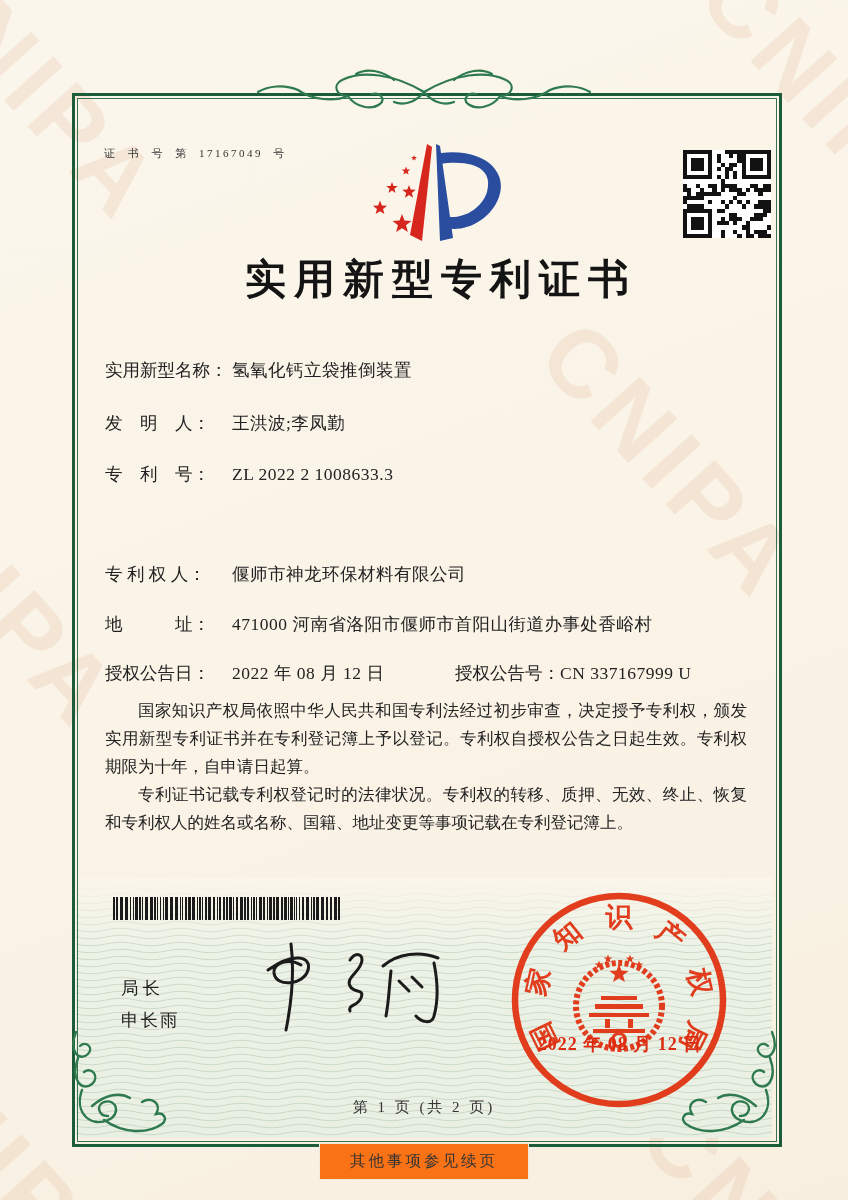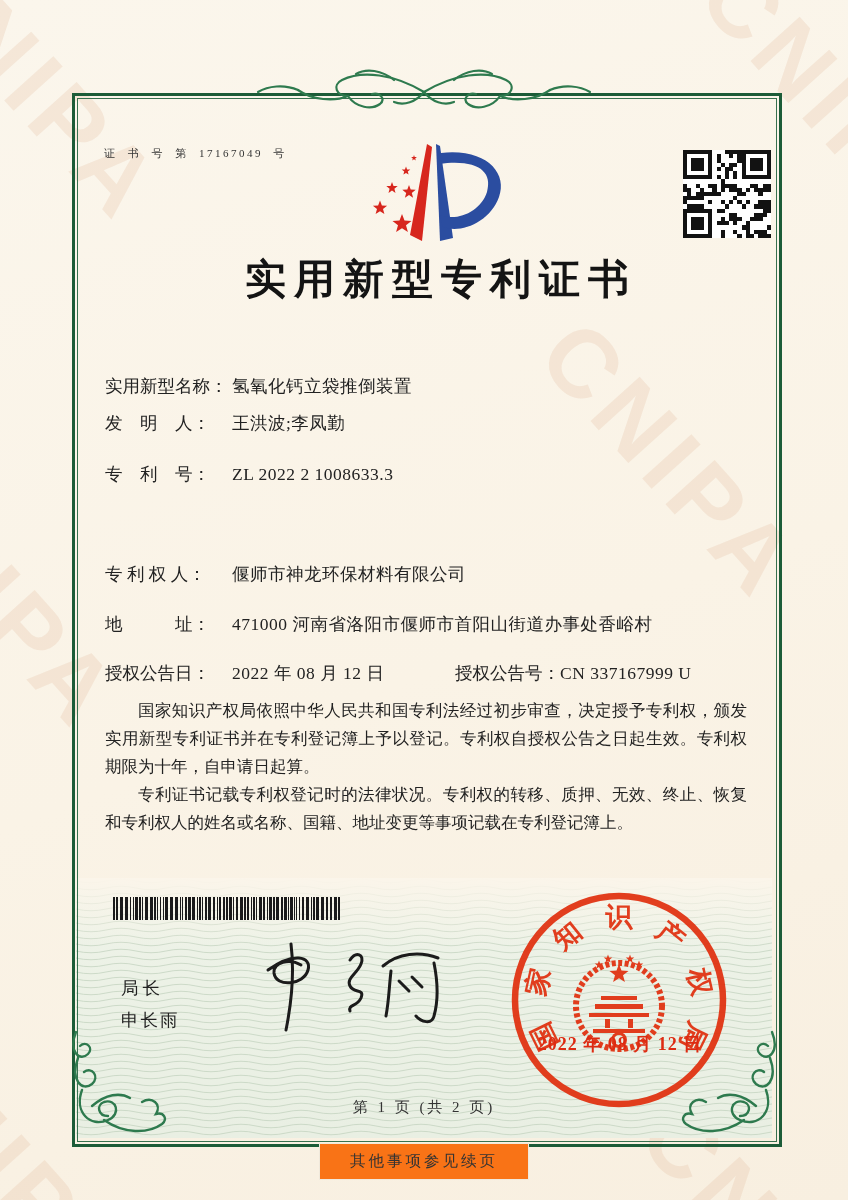--- a/index.html
+++ b/index.html
@@ -376,21 +376,21 @@
       <rect x="13" y="20" width="1" height="1" fill="#121212"></rect>
       <rect x="15" y="20" width="1" height="1" fill="#121212"></rect>
       <rect x="16" y="20" width="1" height="1" fill="#121212"></rect>
       <rect x="18" y="20" width="1" height="1" fill="#121212"></rect>
       <rect x="19" y="20" width="1" height="1" fill="#121212"></rect>
       <rect x="20" y="20" width="1" height="1" fill="#121212"></rect>
     </svg>
 
   <div class="title">实用新型专利证书</div>
 
-  <div class="row" style="top:374px">
+  <div class="row" style="top:358px">
     <span class="lbl">实用新型名称：</span><span class="val">氢氧化钙立袋推倒装置</span>
   </div>
   <div class="row" style="top:411px">
     <span class="lbl">发　明　人：</span><span class="val">王洪波;李凤勤</span>
   </div>
   <div class="row" style="top:462px">
     <span class="lbl">专　利　号：</span><span class="val">ZL 2022 2 1008633.3</span>
   </div>
   <div class="row" style="top:562px">
     <span class="lbl">专 利 权 人：</span><span class="val">偃师市神龙环保材料有限公司</span>

